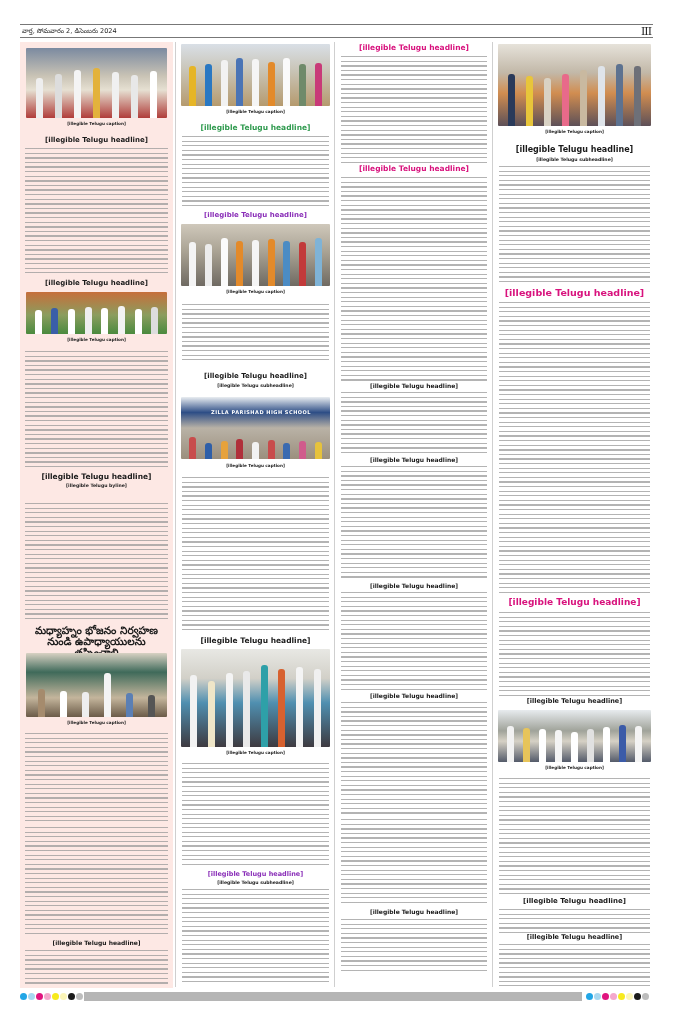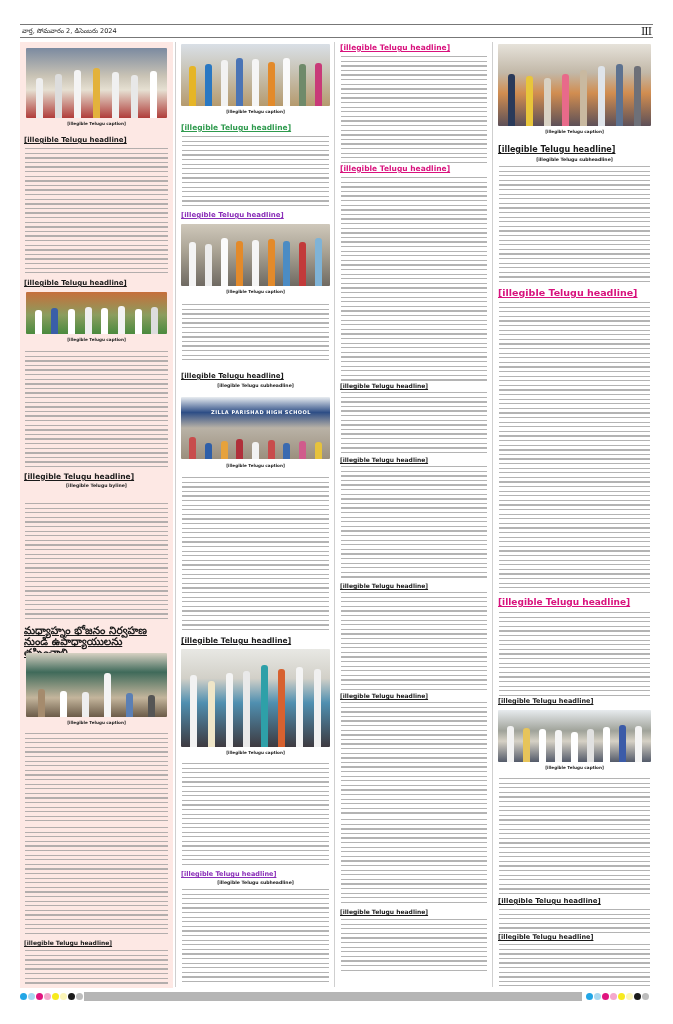--- a/index.html
+++ b/index.html
@@ -15,21 +15,21 @@
   .masthead .pageno { font-family: "DejaVu Serif", serif; font-size: 11px; color: #222; padding-right: 2px; letter-spacing: -1px; }
 
   .page { position: absolute; left: 20px; top: 42px; width: 633px; height: 945px; }
 
   .art { position: absolute; overflow: hidden; }
   .art.pink { background: #fde8e4; }
   .photo { position: absolute; overflow: hidden; border-radius: 1px; }
   .caption {
     position: absolute; font-size: 4.2px; line-height: 5.2px; text-align: center; color: #222; font-weight: bold;
   }
-  .head { position: absolute; font-weight: bold; text-align: left; line-height: 1.05; text-decoration: underline; }
+  .head { position: absolute; font-weight: bold; text-align: center; line-height: 1.05; }
   .head.magenta { color: #d8127d; }
   .head.green { color: #2f9a4e; }
   .head.purple { color: #8a2fb8; }
   .head.black { color: #1a1a1a; }
   .subhead { position: absolute; font-size: 4.6px; font-weight: bold; text-align: center; color: #222; }
 
   .body {
     position: absolute;
     background-image: repeating-linear-gradient(to bottom, #9a9a9a 0px, #9a9a9a 1.3px, transparent 1.3px, transparent 4.6px);
     opacity: 0.75;

